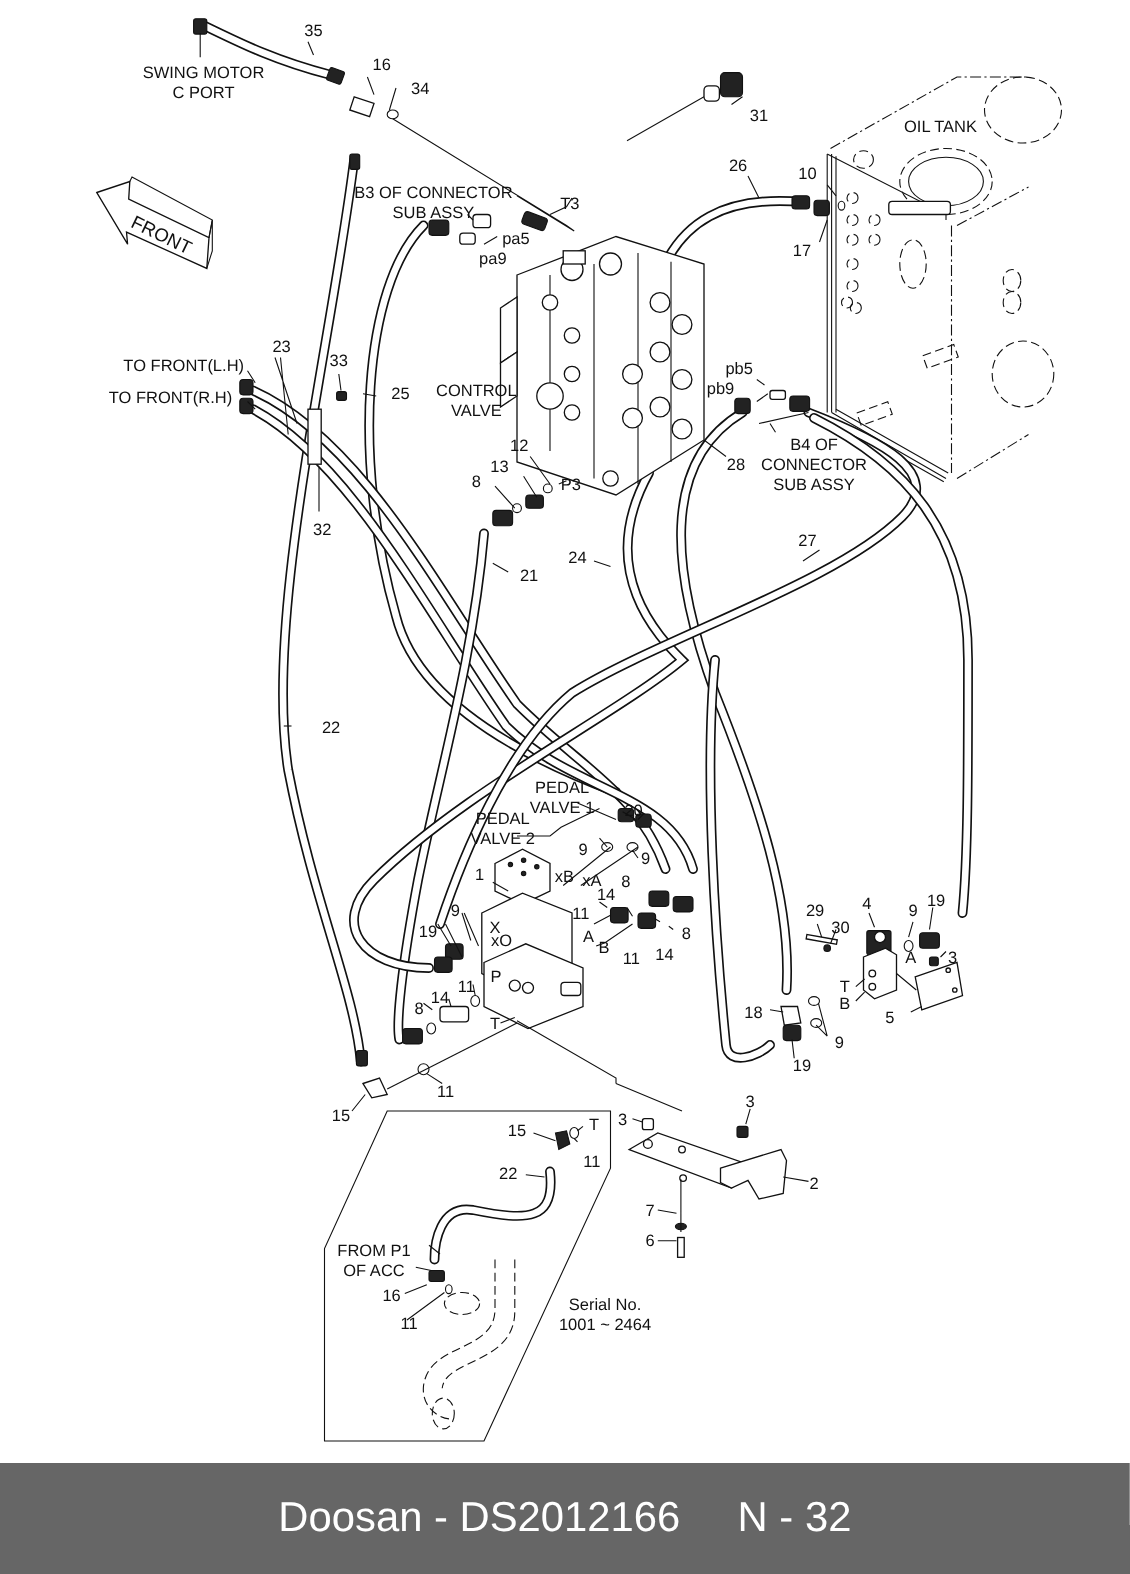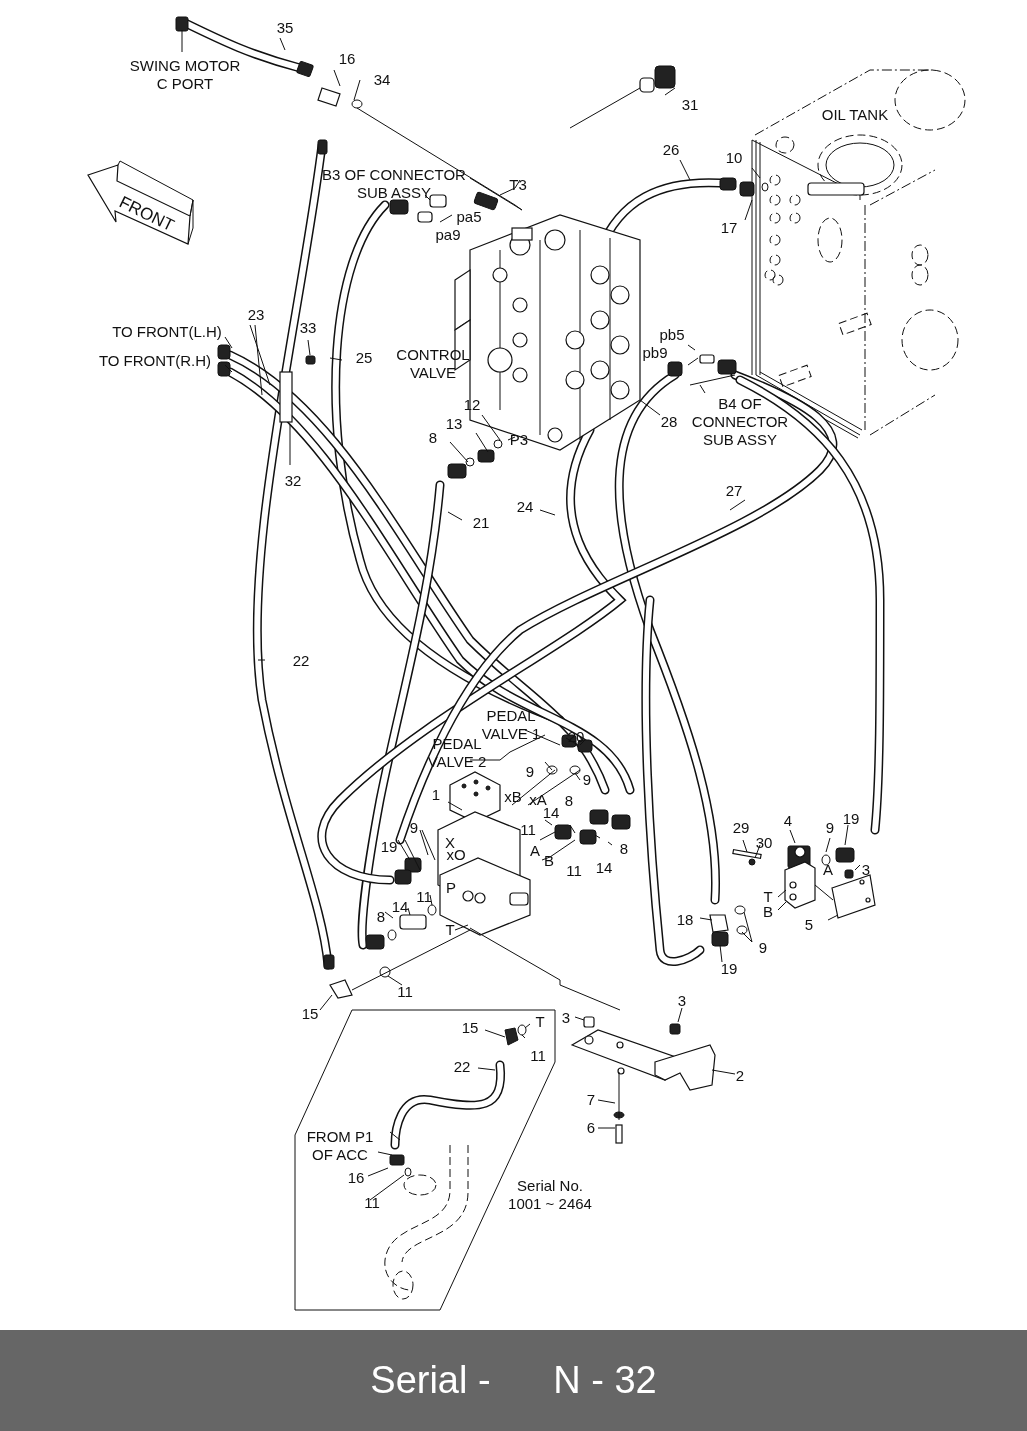--- a/index.html
+++ b/index.html
@@ -364,19 +364,20 @@
       <text x="372" y="1208" text-anchor="middle" style="font-size: 15px;">11</text>
       <text x="566" y="1023" text-anchor="middle" style="font-size: 15px;">3</text>
       <text x="682" y="1006" text-anchor="middle" style="font-size: 15px;">3</text>
       <text x="740" y="1081" text-anchor="middle" style="font-size: 15px;">2</text>
       <text x="591" y="1105" text-anchor="middle" style="font-size: 15px;">7</text>
       <text x="591" y="1133" text-anchor="middle" style="font-size: 15px;">6</text>
     </g>
 </svg>
 
 <div id="footer">
-  <span>Serial</span>
+  <span>Doosan</span>
   <span>&nbsp;</span>
   <span>-</span>
   <span>&nbsp;</span>
+  <span>DS2012166</span>
   <span class="gap"></span>
   <span>N - 32</span>
 </div>
 
 </body></html>

